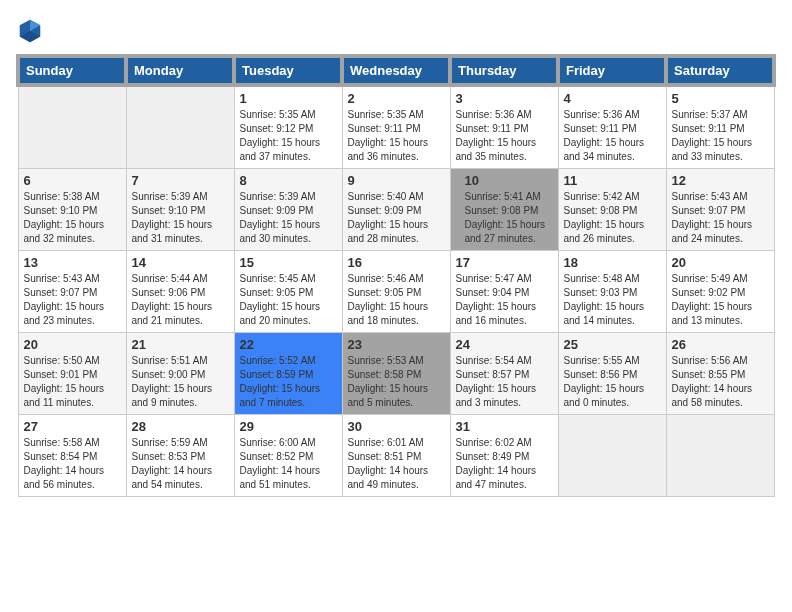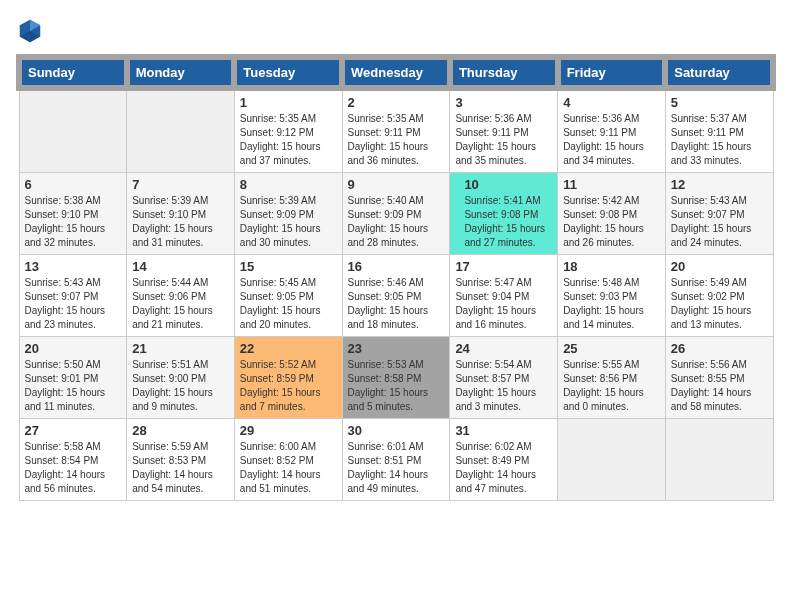--- a/index.html
+++ b/index.html
@@ -54,21 +54,21 @@
       border-collapse: collapse;
       border: 1px solid #ccc;
     }
     .calendar th {
       background-color: #2060a0;
       color: #fff;
       font-size: 13px;
       font-weight: bold;
       padding: 5px 6px;
       text-align: left;
-      border: 6px solid #a3a3a3;
+      border: 4px solid #a3a3a3;
     }
     .calendar td {
       vertical-align: top;
       padding: 4px 5px;
       border: 1px solid #ccc;
       width: 108px;
       min-height: 80px;
       font-size: 10px;
       color: #333;
       background: #fff;
@@ -180,21 +180,21 @@
           <div class="day-detail" style="white-space: pre-line;">Sunrise: 5:39 AM
 Sunset: 9:09 PM
 Daylight: 15 hours and 30 minutes.</div>
         </td>
         <td style="background: rgb(245, 245, 245);">
           <span class="day-num">9</span>
           <div class="day-detail" style="white-space: pre-line;">Sunrise: 5:40 AM
 Sunset: 9:09 PM
 Daylight: 15 hours and 28 minutes.</div>
         </td>
-        <td style="background: #5eead4; padding-left: 14px;">
+        <td style="background: #a3a3a3; padding-left: 14px;">
           <span class="day-num">10</span>
           <div class="day-detail" style="white-space: pre-line;">Sunrise: 5:41 AM
 Sunset: 9:08 PM
 Daylight: 15 hours and 27 minutes.</div>
         </td>
         <td style="background: rgb(245, 245, 245);">
           <span class="day-num">11</span>
           <div class="day-detail" style="white-space: pre-line;">Sunrise: 5:42 AM
 Sunset: 9:08 PM
 Daylight: 15 hours and 26 minutes.</div>
@@ -256,21 +256,21 @@
           <div class="day-detail" style="white-space: pre-line;">Sunrise: 5:50 AM
 Sunset: 9:01 PM
 Daylight: 15 hours and 11 minutes.</div>
         </td>
         <td style="background: rgb(245, 245, 245);">
           <span class="day-num">21</span>
           <div class="day-detail" style="white-space: pre-line;">Sunrise: 5:51 AM
 Sunset: 9:00 PM
 Daylight: 15 hours and 9 minutes.</div>
         </td>
-        <td style="background: #fdba74;">
+        <td style="background: #3b82f6;">
           <span class="day-num">22</span>
           <div class="day-detail" style="white-space: pre-line;">Sunrise: 5:52 AM
 Sunset: 8:59 PM
 Daylight: 15 hours and 7 minutes.</div>
         </td>
         <td style="background: #a3a3a3;">
           <span class="day-num">23</span>
           <div class="day-detail" style="white-space: pre-line;">Sunrise: 5:53 AM
 Sunset: 8:58 PM
 Daylight: 15 hours and 5 minutes.</div>

